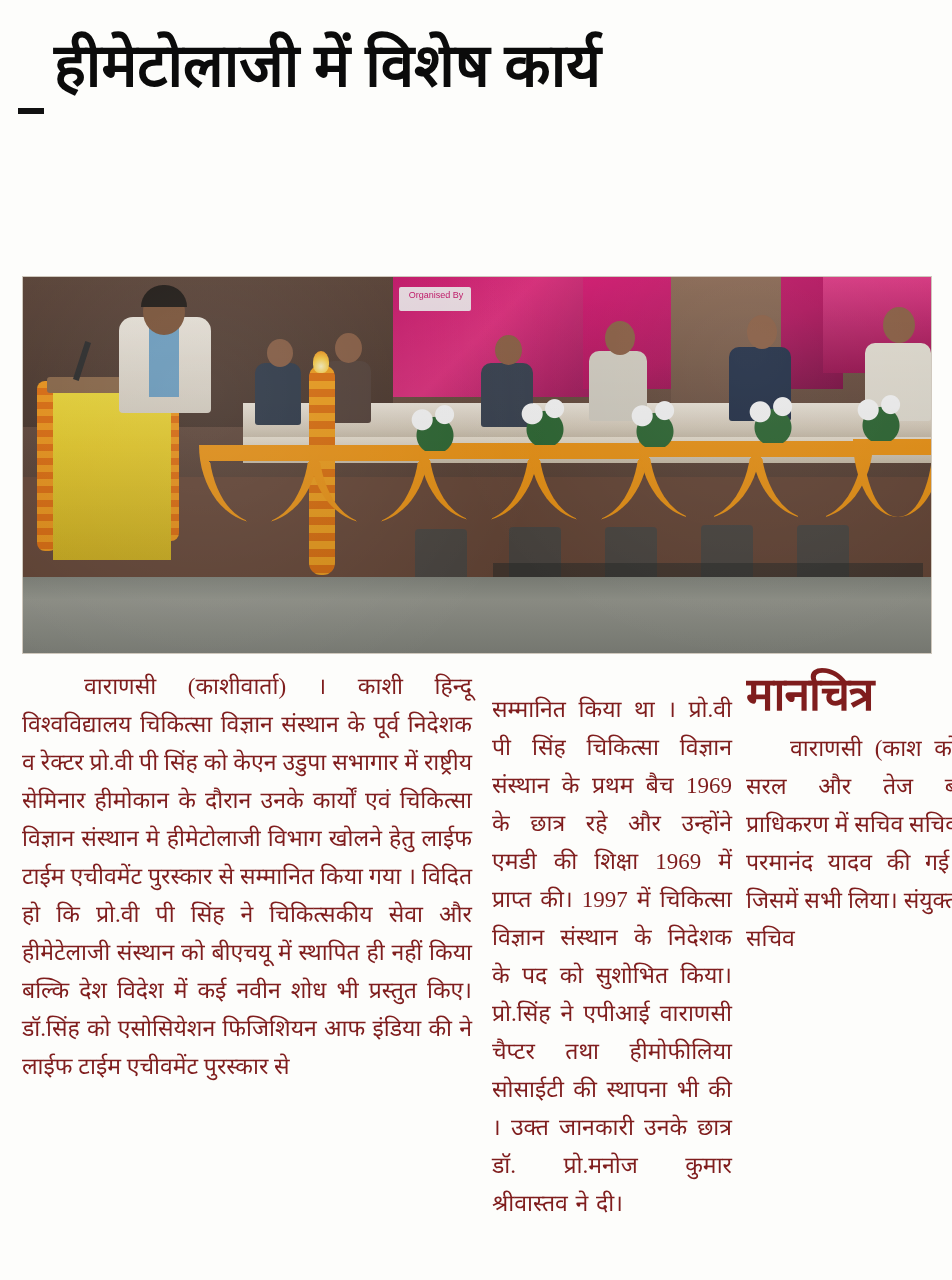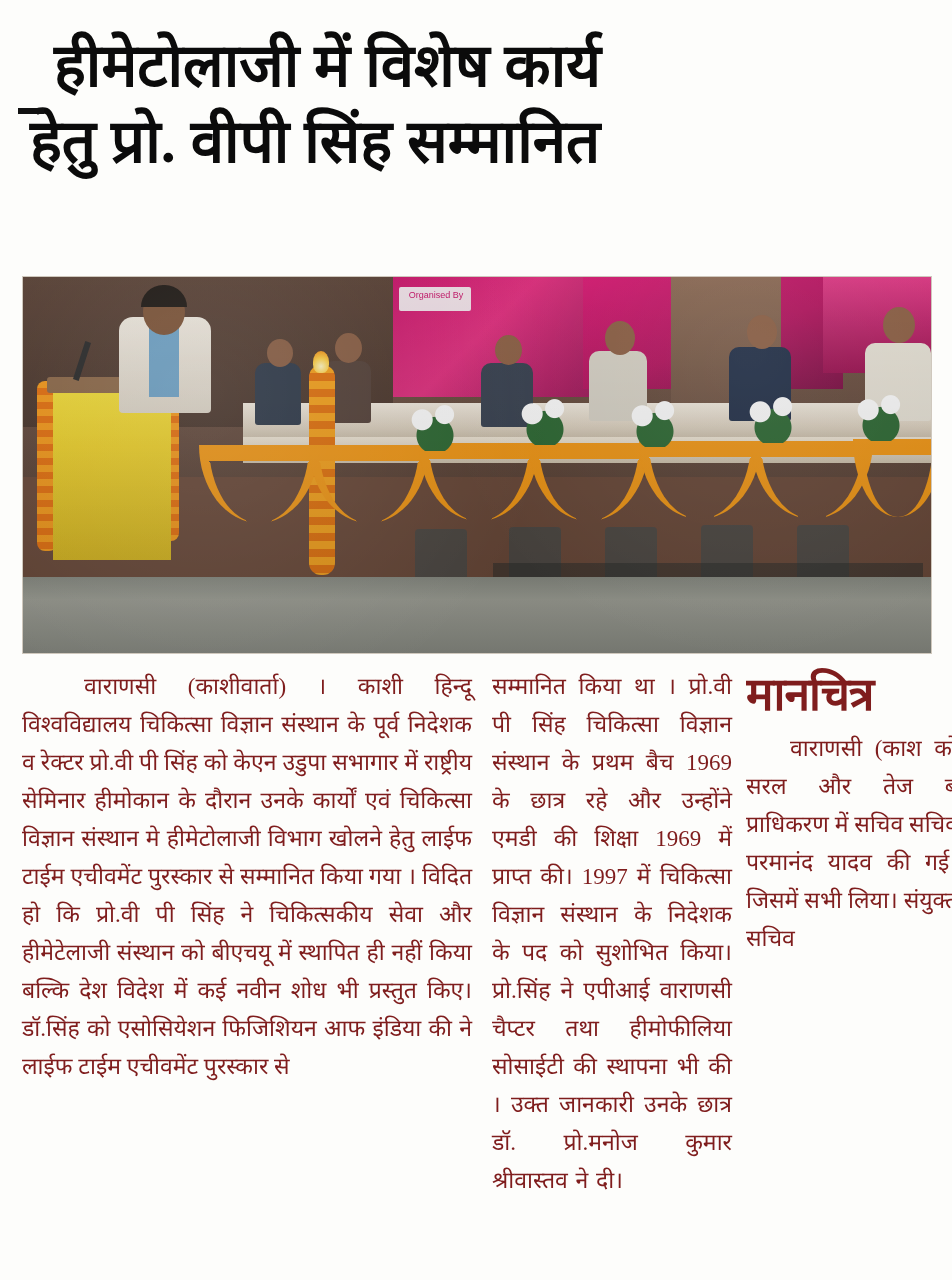--- a/index.html
+++ b/index.html
@@ -276,31 +276,31 @@
   .col-3 .body-text {
     font-size: 23px;
     line-height: 38px;
     text-align: justify;
   }
   .col-3 .first-ind { text-indent: 44px; }
 
   .col-2 .spaced {
     text-align: justify;
     word-spacing: 2px;
+    margin-top: 23px;
   }
 </style>
 </head>
 <body>
 
 <div class="page">
 
   <div class="headline-block">
     <div class="stub-mark"></div>
     <div class="headline-line l1">हीमेटोलाजी में विशेष कार्य</div>
-    <div class="headline-line l2">हेतु प्रो. वीपी सिंह सम्मानित</div>
   </div>
 
   <div class="photo">
 
     <div class="ph-layer bg-wall"></div>
     <div class="ph-layer bg-left-dark"></div>
     <div class="ph-layer bg-screen"></div>
     <div class="ph-layer bg-screen2"></div>
     <div class="ph-layer bg-screen3"></div>
     <div class="ph-layer bg-right-panel"></div>

